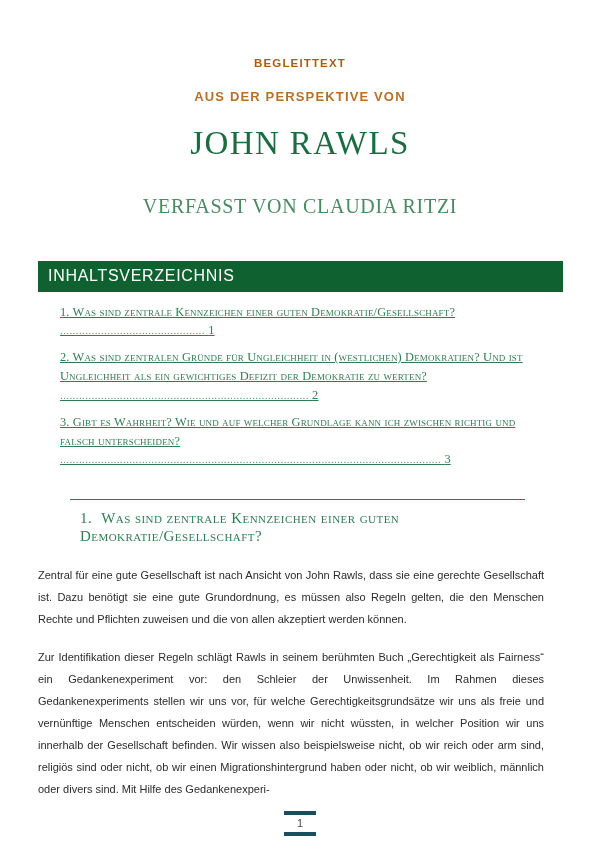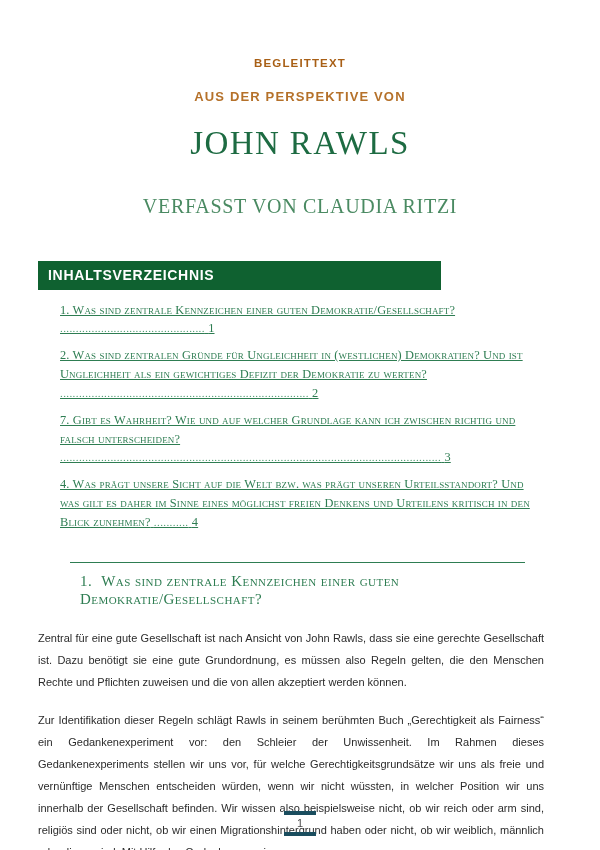--- a/index.html
+++ b/index.html
@@ -65,26 +65,26 @@
     line-height: 1;
   }
 
   
   .toc {
     margin: 45px 65px 0 38px;
   }
   .toc-bar {
     background: #0f6130;
     color: #ffffff;
-    font-size: 14px;
-    font-weight: 700;
+    font-size: 16px;
+    font-weight: 400;
     letter-spacing: 0.7px;
     padding: 6px 10px 7px 10px;
     box-sizing: border-box;
-    width: 403px;
+    width: 525px;
     text-transform: uppercase;
   }
   .toc-list {
     margin-top: 11px;
     padding-left: 22px;
   }
   .toc-entry {
     display: block;
     color: #2e7d52;
     font-family: "Liberation Serif", serif;
@@ -188,30 +188,25 @@
         <span class="pg">1</span>
       </a>
 
       <a class="toc-entry" href="#">
         <span class="txt">2. Was sind zentralen Gründe für Ungleichheit in (westlichen) Demokratien? Und ist Ungleichheit als ein gewichtiges Defizit der Demokratie zu werten?</span>
         <span class="leader">...............................................................................</span>
         <span class="pg">2</span>
       </a>
 
       <a class="toc-entry" href="#">
-        <span class="txt">7. Gibt es Wahrheit? Wie und auf welcher Grundlage kann ich zwischen richtig und falsch unterscheiden?</span>
+        <span class="txt">3. Gibt es Wahrheit? Wie und auf welcher Grundlage kann ich zwischen richtig und falsch unterscheiden?</span>
         <span class="leader">.........................................................................................................................</span>
         <span class="pg">3</span>
       </a>
 
-      <a class="toc-entry" href="#">
-        <span class="txt">4. Was prägt unsere Sicht auf die Welt bzw. was prägt unseren Urteilsstandort? Und was gilt es daher im Sinne eines möglichst freien Denkens und Urteilens kritisch in den Blick zunehmen?</span>
-        <span class="leader">...........</span>
-        <span class="pg">4</span>
-      </a>
 
     </div>
   </div>
 
   <div class="section-wrap">
     <div class="section-rule"></div>
     <div class="section-head">
       <span class="num">1.</span><span>Was sind zentrale Kennzeichen einer guten Demokratie/Gesellschaft?</span>
     </div>
   </div>

